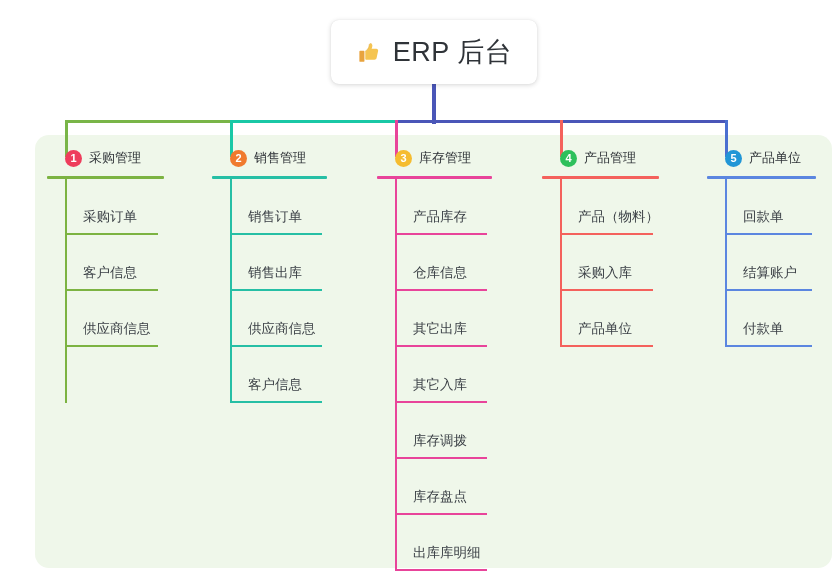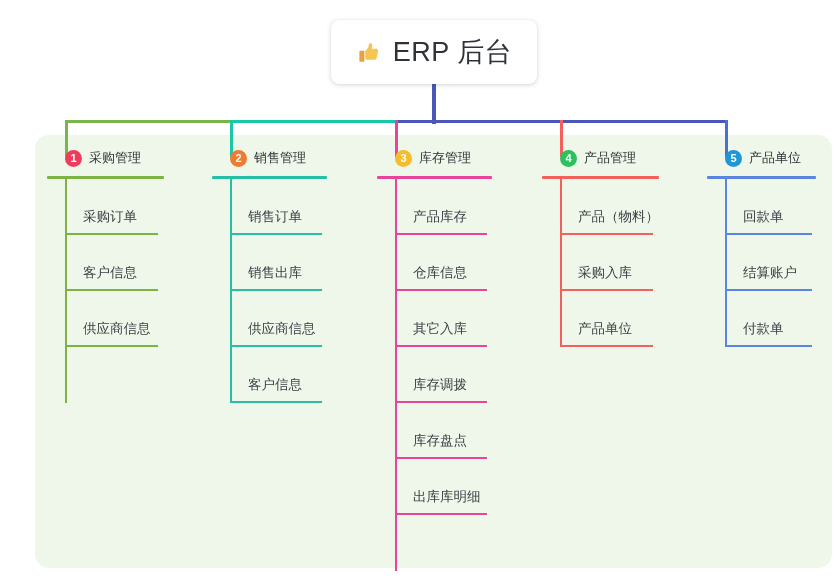--- a/index.html
+++ b/index.html
@@ -185,20 +185,24 @@
           <div class="trunk" style="background: rgb(232, 68, 154); height: 392px;"></div>
           <div class="leaf">
             <span class="leaf-label">产品库存</span>
             <div class="leaf-rule" style="background: rgb(232, 68, 154); width: 91.76px;"></div>
           </div>
           <div class="leaf">
             <span class="leaf-label">仓库信息</span>
             <div class="leaf-rule" style="background: rgb(232, 68, 154); width: 91.76px;"></div>
           </div>
           <div class="leaf">
+            <span class="leaf-label">其它出库</span>
+            <div class="leaf-rule" style="background: rgb(232, 68, 154); width: 91.76px;"></div>
+          </div>
+          <div class="leaf">
             <span class="leaf-label">其它入库</span>
             <div class="leaf-rule" style="background: rgb(232, 68, 154); width: 91.76px;"></div>
           </div>
           <div class="leaf">
             <span class="leaf-label">库存调拨</span>
             <div class="leaf-rule" style="background: rgb(232, 68, 154); width: 91.76px;"></div>
           </div>
           <div class="leaf">
             <span class="leaf-label">库存盘点</span>
             <div class="leaf-rule" style="background: rgb(232, 68, 154); width: 91.76px;"></div>

